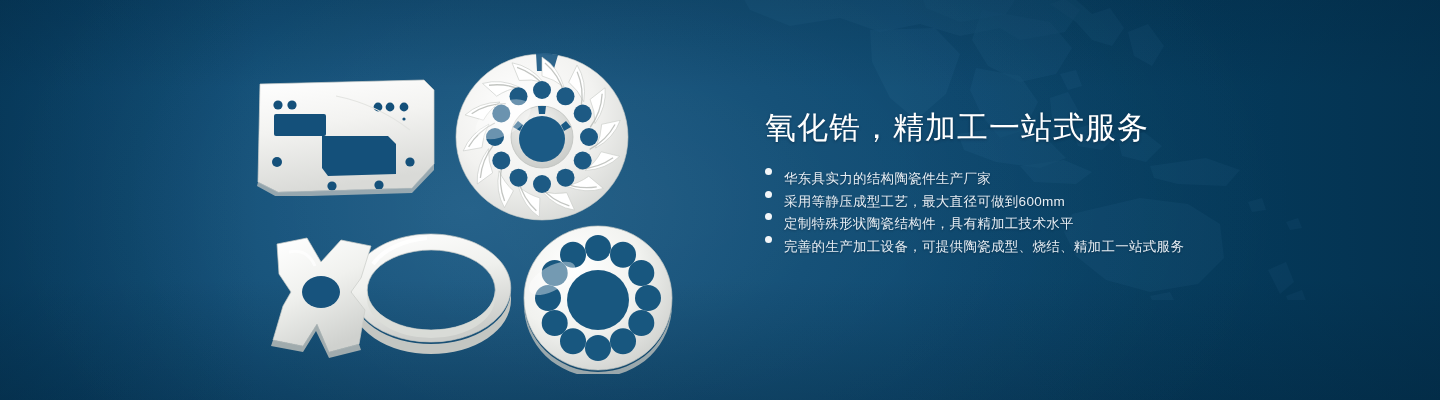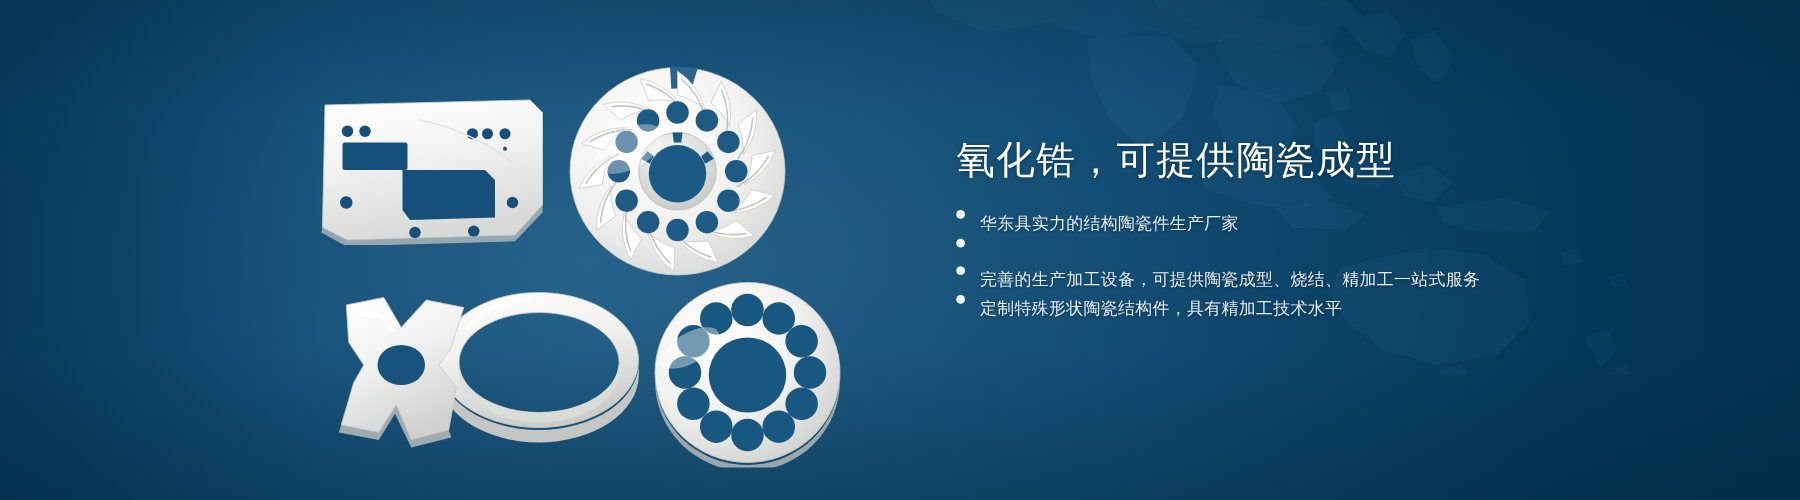--- a/index.html
+++ b/index.html
@@ -385,35 +385,36 @@
 
           <ellipse cx="-30" cy="-40" rx="26" ry="12" fill="#ffffff" opacity="0.4" transform="rotate(-30)"></ellipse>
         </g>
       </svg>
     </div>
 
   </div>
 
   <div class="content">
 
-    <div class="headline">氧化锆，可提供陶瓷成型</div>
+    <div class="headline">氧化锆，精加工一站式服务</div>
 
     <ul class="bullets">
       <li class="bullet-row">
         <span class="dot"></span>
         <span class="bullet-text">华东具实力的结构陶瓷件生产厂家</span>
       </li>
       <li class="bullet-row">
         <span class="dot"></span>
+        <span class="bullet-text">采用等静压成型工艺，最大直径可做到600mm</span>
+      </li>
+      <li class="bullet-row">
+        <span class="dot"></span>
+        <span class="bullet-text">定制特殊形状陶瓷结构件，具有精加工技术水平</span>
       </li>
       <li class="bullet-row">
         <span class="dot"></span>
         <span class="bullet-text">完善的生产加工设备，可提供陶瓷成型、烧结、精加工一站式服务</span>
       </li>
-      <li class="bullet-row">
-        <span class="dot"></span>
-        <span class="bullet-text">定制特殊形状陶瓷结构件，具有精加工技术水平</span>
-      </li>
     </ul>
 
   </div>
 
 </div>
 
 </body></html>

